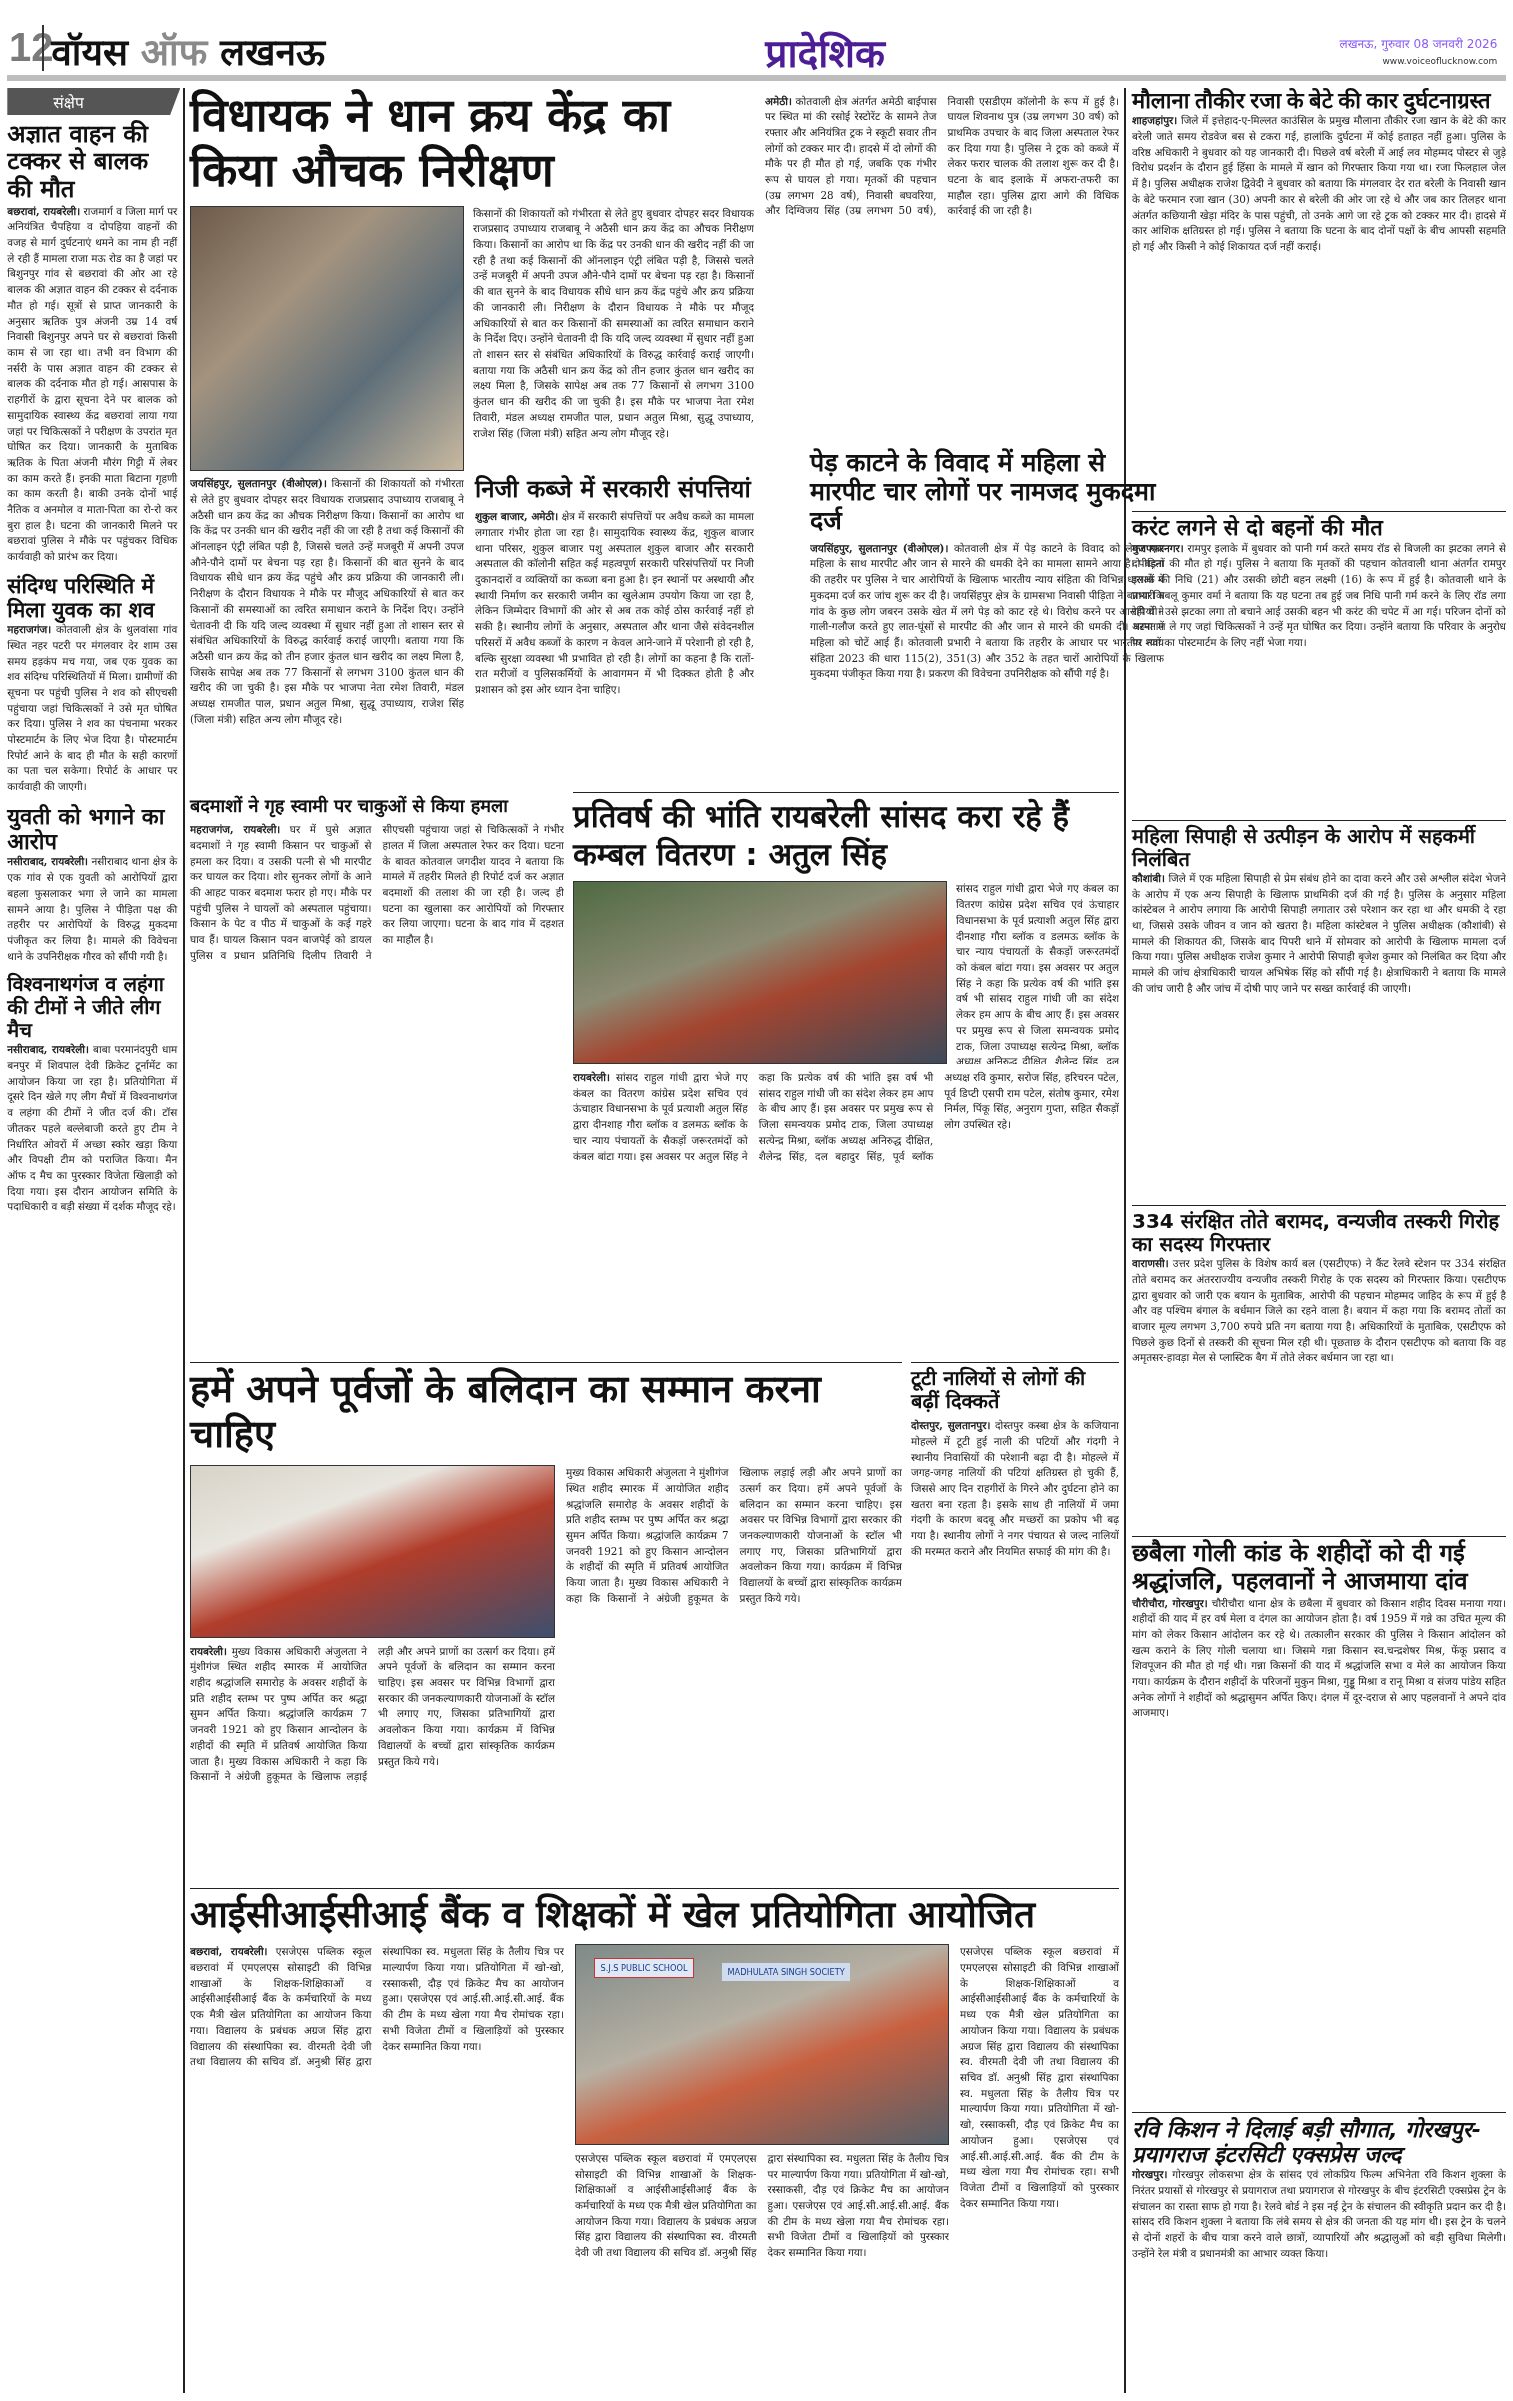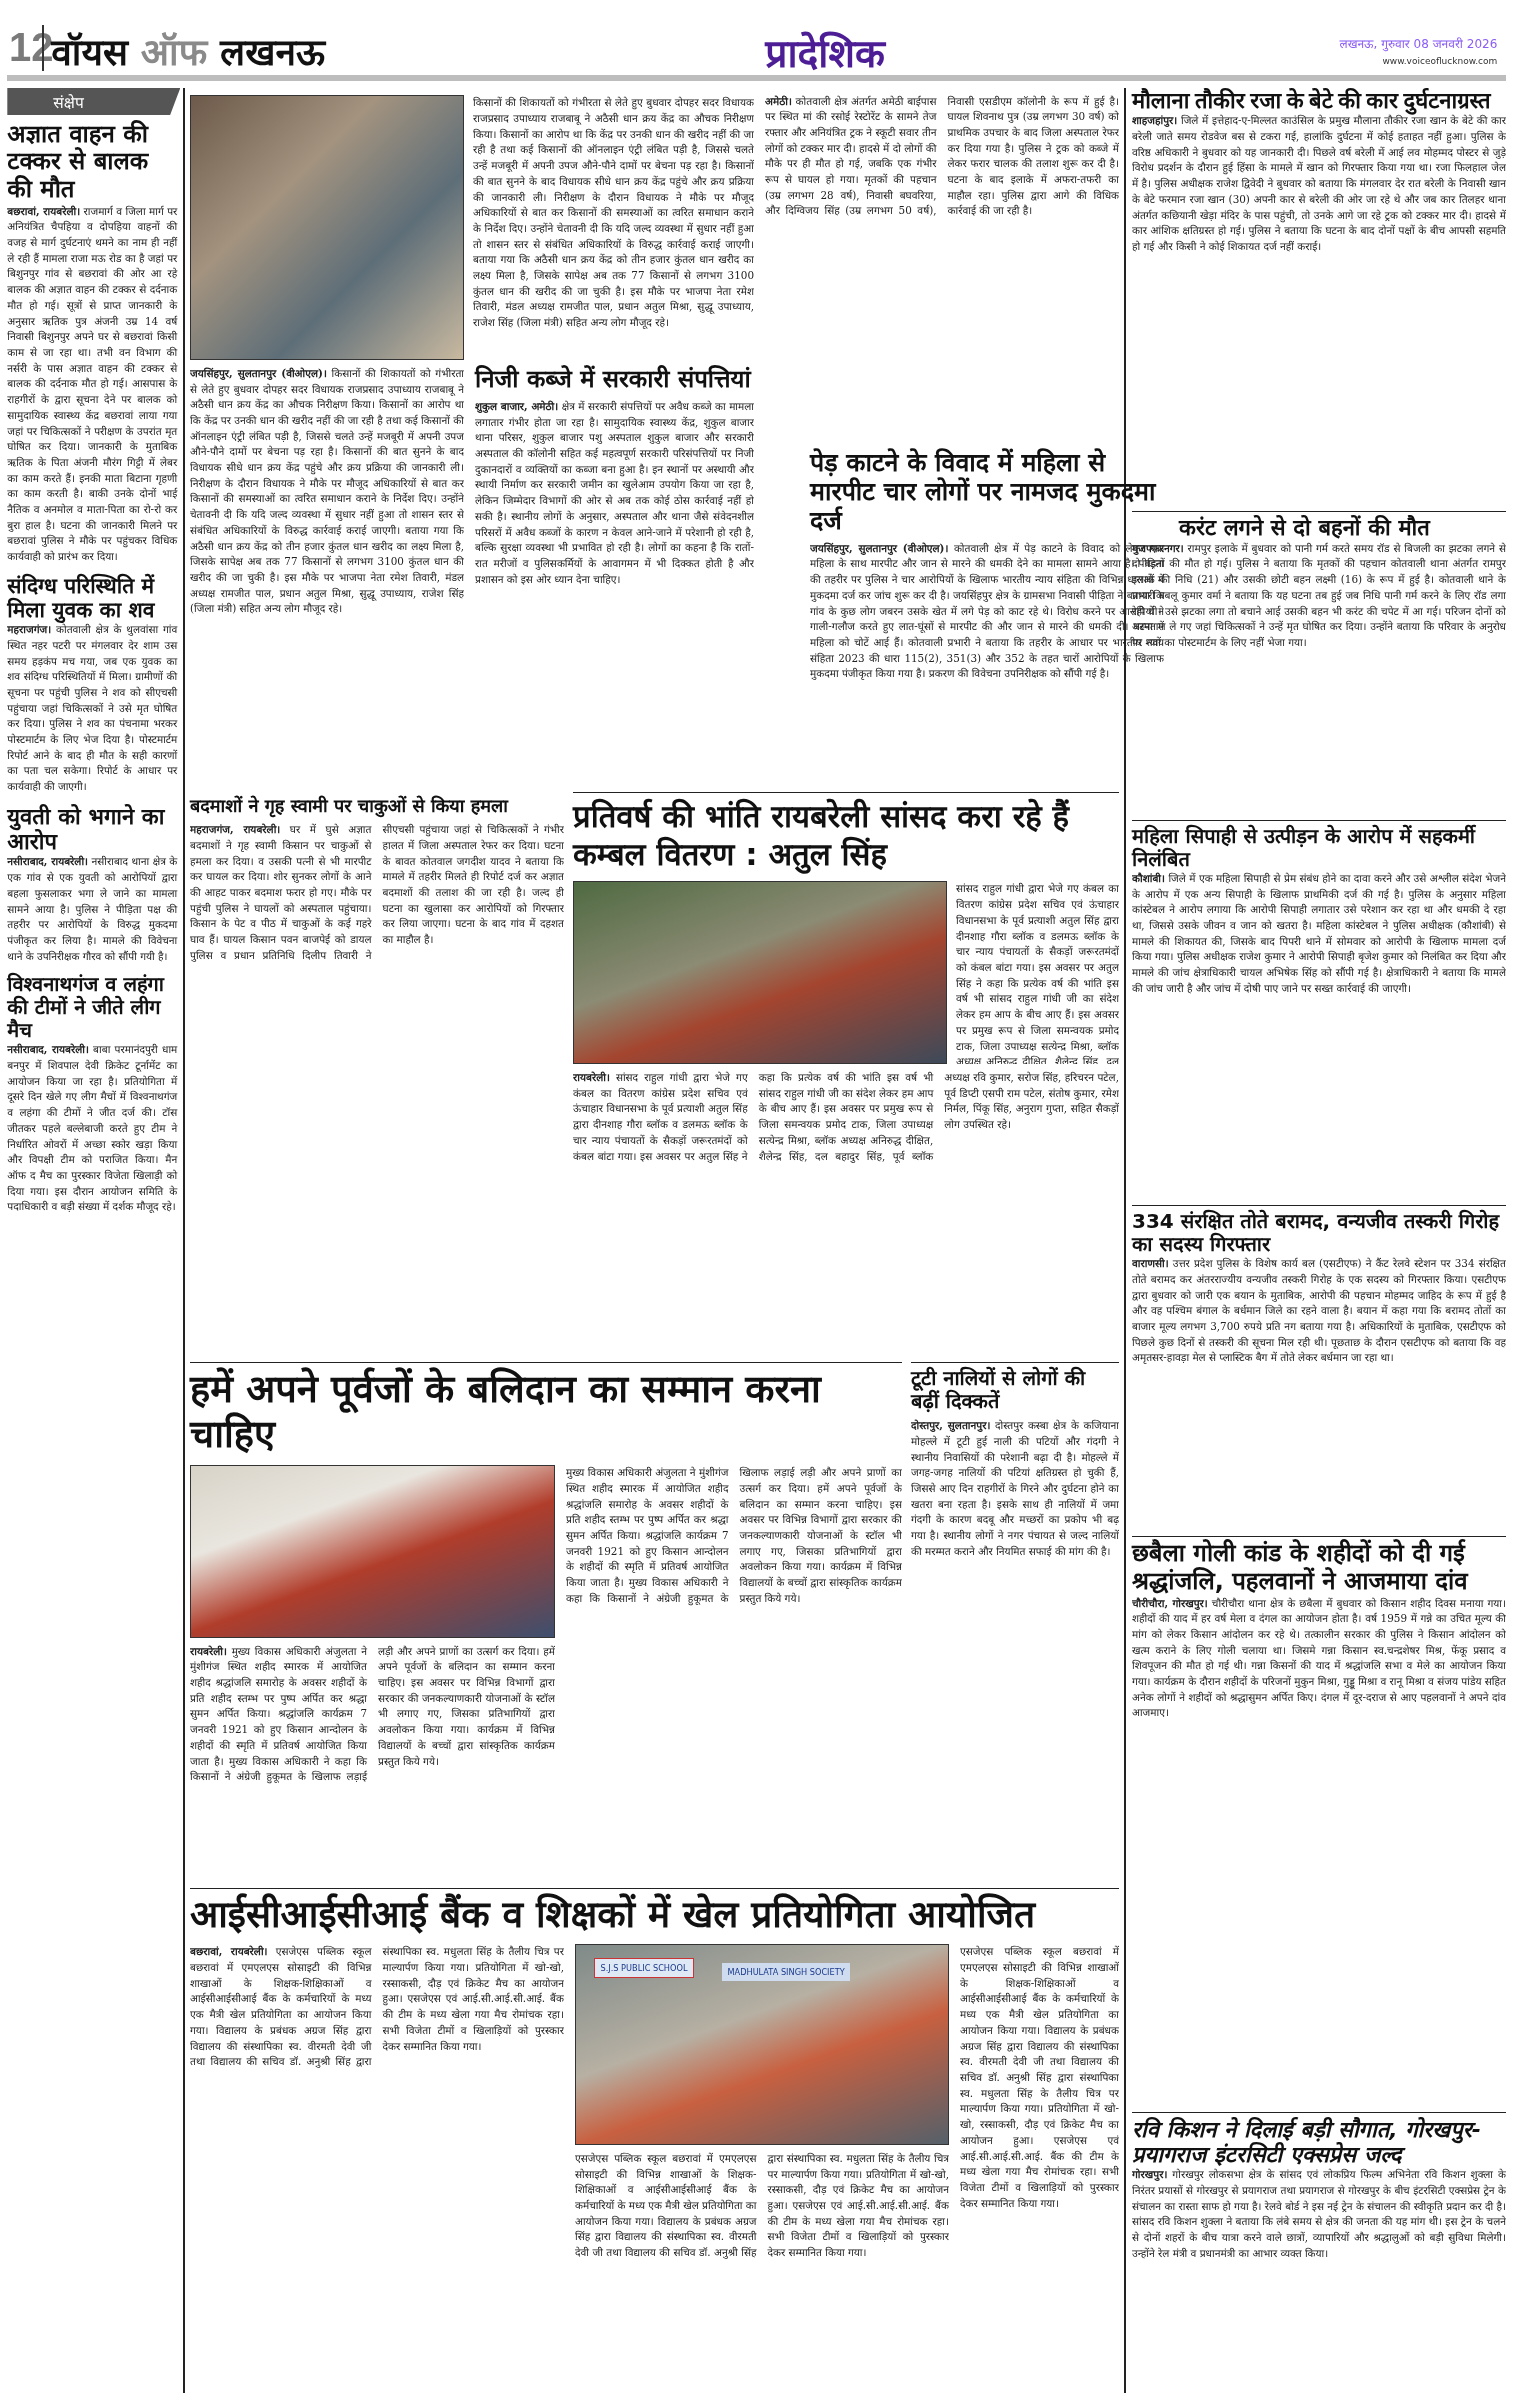--- a/index.html
+++ b/index.html
@@ -66,20 +66,21 @@
     <p class="body"><span class="place">नसीराबाद, रायबरेली।</span> <span>नसीराबाद थाना क्षेत्र के एक गांव से एक युवती को आरोपियों द्वारा बहला फुसलाकर भगा ले जाने का मामला सामने आया है। पुलिस ने पीड़िता पक्ष की तहरीर पर आरोपियों के विरुद्ध मुकदमा पंजीकृत कर लिया है। मामले की विवेचना थाने के उपनिरीक्षक गौरव को सौंपी गयी है।</span></p>
   </article>
 
   <article style="margin-top:9px;">
     <h2 class="head" style="font-size:20px;">विश्वनाथगंज व लहंगा की टीमों ने जीते लीग मैच</h2>
     <p class="body"><span class="place">नसीराबाद, रायबरेली।</span> <span>बाबा परमानंदपुरी धाम बनपुर में शिवपाल देवी क्रिकेट टूर्नामेंट का आयोजन किया जा रहा है। प्रतियोगिता में दूसरे दिन खेले गए लीग मैचों में विश्वनाथगंज व लहंगा की टीमों ने जीत दर्ज की। टॉस जीतकर पहले बल्लेबाजी करते हुए टीम ने निर्धारित ओवरों में अच्छा स्कोर खड़ा किया और विपक्षी टीम को पराजित किया। मैन ऑफ द मैच का पुरस्कार विजेता खिलाड़ी को दिया गया। इस दौरान आयोजन समिति के पदाधिकारी व बड़ी संख्या में दर्शक मौजूद रहे।</span></p>
   </article>
 </div>
 
 <article class="col" style="left:190px; width:564px;">
+  <h1 class="head" style="font-size:46px; line-height:1.2;">विधायक ने धान क्रय केंद्र का किया औचक निरीक्षण</h1>
   <div style="display:flex; gap:9px; margin-top:7.3px;">
     <div class="photo" style="width:274px; height:265px;" title="विधायक धान क्रय केंद्र पर किसानों से बात करते हुए"></div>
     <p class="body" style="flex:1; height:265px; overflow:hidden;">किसानों की शिकायतों को गंभीरता से लेते हुए बुधवार दोपहर सदर विधायक राजप्रसाद उपाध्याय राजबाबू ने अठैसी धान क्रय केंद्र का औचक निरीक्षण किया। किसानों का आरोप था कि केंद्र पर उनकी धान की खरीद नहीं की जा रही है तथा कई किसानों की ऑनलाइन एंट्री लंबित पड़ी है, जिससे चलते उन्हें मजबूरी में अपनी उपज औने-पौने दामों पर बेचना पड़ रहा है। किसानों की बात सुनने के बाद विधायक सीधे धान क्रय केंद्र पहुंचे और क्रय प्रक्रिया की जानकारी ली। निरीक्षण के दौरान विधायक ने मौके पर मौजूद अधिकारियों से बात कर किसानों की समस्याओं का त्वरित समाधान कराने के निर्देश दिए। उन्होंने चेतावनी दी कि यदि जल्द व्यवस्था में सुधार नहीं हुआ तो शासन स्तर से संबंधित अधिकारियों के विरुद्ध कार्रवाई कराई जाएगी। बताया गया कि अठैसी धान क्रय केंद्र को तीन हजार कुंतल धान खरीद का लक्ष्य मिला है, जिसके सापेक्ष अब तक 77 किसानों से लगभग 3100 कुंतल धान की खरीद की जा चुकी है। इस मौके पर भाजपा नेता रमेश तिवारी, मंडल अध्यक्ष रामजीत पाल, प्रधान अतुल मिश्रा, सुद्धू उपाध्याय, राजेश सिंह (जिला मंत्री) सहित अन्य लोग मौजूद रहे।</p>
   </div>
   <div style="display:flex; gap:11px; margin-top:5.5px;">
     <p class="body" style="width:274px; height:347px; overflow:hidden;"><span class="place">जयसिंहपुर, सुलतानपुर (वीओएल)।</span> <span>किसानों की शिकायतों को गंभीरता से लेते हुए बुधवार दोपहर सदर विधायक राजप्रसाद उपाध्याय राजबाबू ने अठैसी धान क्रय केंद्र का औचक निरीक्षण किया। किसानों का आरोप था कि केंद्र पर उनकी धान की खरीद नहीं की जा रही है तथा कई किसानों की ऑनलाइन एंट्री लंबित पड़ी है, जिससे चलते उन्हें मजबूरी में अपनी उपज औने-पौने दामों पर बेचना पड़ रहा है। किसानों की बात सुनने के बाद विधायक सीधे धान क्रय केंद्र पहुंचे और क्रय प्रक्रिया की जानकारी ली। निरीक्षण के दौरान विधायक ने मौके पर मौजूद अधिकारियों से बात कर किसानों की समस्याओं का त्वरित समाधान कराने के निर्देश दिए। उन्होंने चेतावनी दी कि यदि जल्द व्यवस्था में सुधार नहीं हुआ तो शासन स्तर से संबंधित अधिकारियों के विरुद्ध कार्रवाई कराई जाएगी। बताया गया कि अठैसी धान क्रय केंद्र को तीन हजार कुंतल धान खरीद का लक्ष्य मिला है, जिसके सापेक्ष अब तक 77 किसानों से लगभग 3100 कुंतल धान की खरीद की जा चुकी है। इस मौके पर भाजपा नेता रमेश तिवारी, मंडल अध्यक्ष रामजीत पाल, प्रधान अतुल मिश्रा, सुद्धू उपाध्याय, राजेश सिंह (जिला मंत्री) सहित अन्य लोग मौजूद रहे।</span></p>
     <div style="flex:1;">
       <h2 class="head" style="font-size:24px;">निजी कब्जे में सरकारी संपत्तियां</h2>
       <p class="body" style="height:310px; overflow:hidden; margin-top:5.5px;"><span class="place">शुकुल बाजार, अमेठी।</span> <span>क्षेत्र में सरकारी संपत्तियों पर अवैध कब्जे का मामला लगातार गंभीर होता जा रहा है। सामुदायिक स्वास्थ्य केंद्र, शुकुल बाजार थाना परिसर, शुकुल बाजार पशु अस्पताल शुकुल बाजार और सरकारी अस्पताल की कॉलोनी सहित कई महत्वपूर्ण सरकारी परिसंपत्तियों पर निजी दुकानदारों व व्यक्तियों का कब्जा बना हुआ है। इन स्थानों पर अस्थायी और स्थायी निर्माण कर सरकारी जमीन का खुलेआम उपयोग किया जा रहा है, लेकिन जिम्मेदार विभागों की ओर से अब तक कोई ठोस कार्रवाई नहीं हो सकी है। स्थानीय लोगों के अनुसार, अस्पताल और थाना जैसे संवेदनशील परिसरों में अवैध कब्जों के कारण न केवल आने-जाने में परेशानी हो रही है, बल्कि सुरक्षा व्यवस्था भी प्रभावित हो रही है। लोगों का कहना है कि रातों-रात मरीजों व पुलिसकर्मियों के आवागमन में भी दिक्कत होती है और प्रशासन को इस ओर ध्यान देना चाहिए।</span></p>
     </div>
@@ -139,21 +140,21 @@
     <p class="body" style="flex:1; height:438px; overflow:hidden;">एसजेएस पब्लिक स्कूल बछरावां में एमएलएस सोसाइटी की विभिन्न शाखाओं के शिक्षक-शिक्षिकाओं व आईसीआईसीआई बैंक के कर्मचारियों के मध्य एक मैत्री खेल प्रतियोगिता का आयोजन किया गया। विद्यालय के प्रबंधक अग्रज सिंह द्वारा विद्यालय की संस्थापिका स्व. वीरमती देवी जी तथा विद्यालय की सचिव डॉ. अनुश्री सिंह द्वारा संस्थापिका स्व. मधुलता सिंह के तैलीय चित्र पर माल्यार्पण किया गया। प्रतियोगिता में खो-खो, रस्साकसी, दौड़ एवं क्रिकेट मैच का आयोजन हुआ। एसजेएस एवं आई.सी.आई.सी.आई. बैंक की टीम के मध्य खेला गया मैच रोमांचक रहा। सभी विजेता टीमों व खिलाड़ियों को पुरस्कार देकर सम्मानित किया गया।</p>
   </div>
 </article>
 
 <div class="col" style="left:1132px; width:374px;">
   <article>
     <h2 class="head" style="font-size:22px;font-family:Liberation Serif, serif;">मौलाना तौकीर रजा के बेटे की कार दुर्घटनाग्रस्त</h2>
     <p class="body" style="height:392px; overflow:hidden;"><span class="place">शाहजहांपुर।</span> <span>जिले में इत्तेहाद-ए-मिल्लत काउंसिल के प्रमुख मौलाना तौकीर रजा खान के बेटे की कार बरेली जाते समय रोडवेज बस से टकरा गई, हालांकि दुर्घटना में कोई हताहत नहीं हुआ। पुलिस के वरिष्ठ अधिकारी ने बुधवार को यह जानकारी दी। पिछले वर्ष बरेली में आई लव मोहम्मद पोस्टर से जुड़े विरोध प्रदर्शन के दौरान हुई हिंसा के मामले में खान को गिरफ्तार किया गया था। रजा फिलहाल जेल में है। पुलिस अधीक्षक राजेश द्विवेदी ने बुधवार को बताया कि मंगलवार देर रात बरेली के निवासी खान के बेटे फरमान रजा खान (30) अपनी कार से बरेली की ओर जा रहे थे और जब कार तिलहर थाना अंतर्गत कछियानी खेड़ा मंदिर के पास पहुंची, तो उनके आगे जा रहे ट्रक को टक्कर मार दी। हादसे में कार आंशिक क्षतिग्रस्त हो गई। पुलिस ने बताया कि घटना के बाद दोनों पक्षों के बीच आपसी सहमति हो गई और किसी ने कोई शिकायत दर्ज नहीं कराई।</span></p>
   </article>
   <article style="margin-top:5.5px;" class="boxed">
-    <h2 class="head" style="font-size:22px;margin-left:47px;">करंट लगने से दो बहनों की मौत</h2>
+    <h2 class="head" style="font-size:22px;">करंट लगने से दो बहनों की मौत</h2>
     <p class="body" style="height:274px; overflow:hidden;"><span class="place">मुजफ्फरनगर।</span> <span>रामपुर इलाके में बुधवार को पानी गर्म करते समय रॉड से बिजली का झटका लगने से दो बहनों की मौत हो गई। पुलिस ने बताया कि मृतकों की पहचान कोतवाली थाना अंतर्गत रामपुर इलाके की निधि (21) और उसकी छोटी बहन लक्ष्मी (16) के रूप में हुई है। कोतवाली थाने के प्रभारी बबलू कुमार वर्मा ने बताया कि यह घटना तब हुई जब निधि पानी गर्म करने के लिए रॉड लगा रही थी। उसे झटका लगा तो बचाने आई उसकी बहन भी करंट की चपेट में आ गई। परिजन दोनों को अस्पताल ले गए जहां चिकित्सकों ने उन्हें मृत घोषित कर दिया। उन्होंने बताया कि परिवार के अनुरोध पर शवों का पोस्टमार्टम के लिए नहीं भेजा गया।</span></p>
   </article>
   <article style="margin-top:5.5px;" class="boxed">
     <h2 class="head" style="font-size:20px;">महिला सिपाही से उत्पीड़न के आरोप में सहकर्मी निलंबित</h2>
     <p class="body" style="height:329px; overflow:hidden;"><span class="place">कौशांबी।</span> <span>जिले में एक महिला सिपाही से प्रेम संबंध होने का दावा करने और उसे अश्लील संदेश भेजने के आरोप में एक अन्य सिपाही के खिलाफ प्राथमिकी दर्ज की गई है। पुलिस के अनुसार महिला कांस्टेबल ने आरोप लगाया कि आरोपी सिपाही लगातार उसे परेशान कर रहा था और धमकी दे रहा था, जिससे उसके जीवन व जान को खतरा है। महिला कांस्टेबल ने पुलिस अधीक्षक (कौशांबी) से मामले की शिकायत की, जिसके बाद पिपरी थाने में सोमवार को आरोपी के खिलाफ मामला दर्ज किया गया। पुलिस अधीक्षक राजेश कुमार ने आरोपी सिपाही बृजेश कुमार को निलंबित कर दिया और मामले की जांच क्षेत्राधिकारी चायल अभिषेक सिंह को सौंपी गई है। क्षेत्राधिकारी ने बताया कि मामले की जांच जारी है और जांच में दोषी पाए जाने पर सख्त कार्रवाई की जाएगी।</span></p>
   </article>
   <article style="margin-top:5.5px;" class="boxed">
     <h2 class="head" style="font-size:20px;">334 संरक्षित तोते बरामद, वन्यजीव तस्करी गिरोह का सदस्य गिरफ्तार</h2>
     <p class="body" style="height:274px; overflow:hidden;"><span class="place">वाराणसी।</span> <span>उत्तर प्रदेश पुलिस के विशेष कार्य बल (एसटीएफ) ने कैंट रेलवे स्टेशन पर 334 संरक्षित तोते बरामद कर अंतरराज्यीय वन्यजीव तस्करी गिरोह के एक सदस्य को गिरफ्तार किया। एसटीएफ द्वारा बुधवार को जारी एक बयान के मुताबिक, आरोपी की पहचान मोहम्मद जाहिद के रूप में हुई है और वह पश्चिम बंगाल के बर्धमान जिले का रहने वाला है। बयान में कहा गया कि बरामद तोतों का बाजार मूल्य लगभग 3,700 रुपये प्रति नग बताया गया है। अधिकारियों के मुताबिक, एसटीएफ को पिछले कुछ दिनों से तस्करी की सूचना मिल रही थी। पूछताछ के दौरान एसटीएफ को बताया कि वह अमृतसर-हावड़ा मेल से प्लास्टिक बैग में तोते लेकर बर्धमान जा रहा था।</span></p>
   </article>

